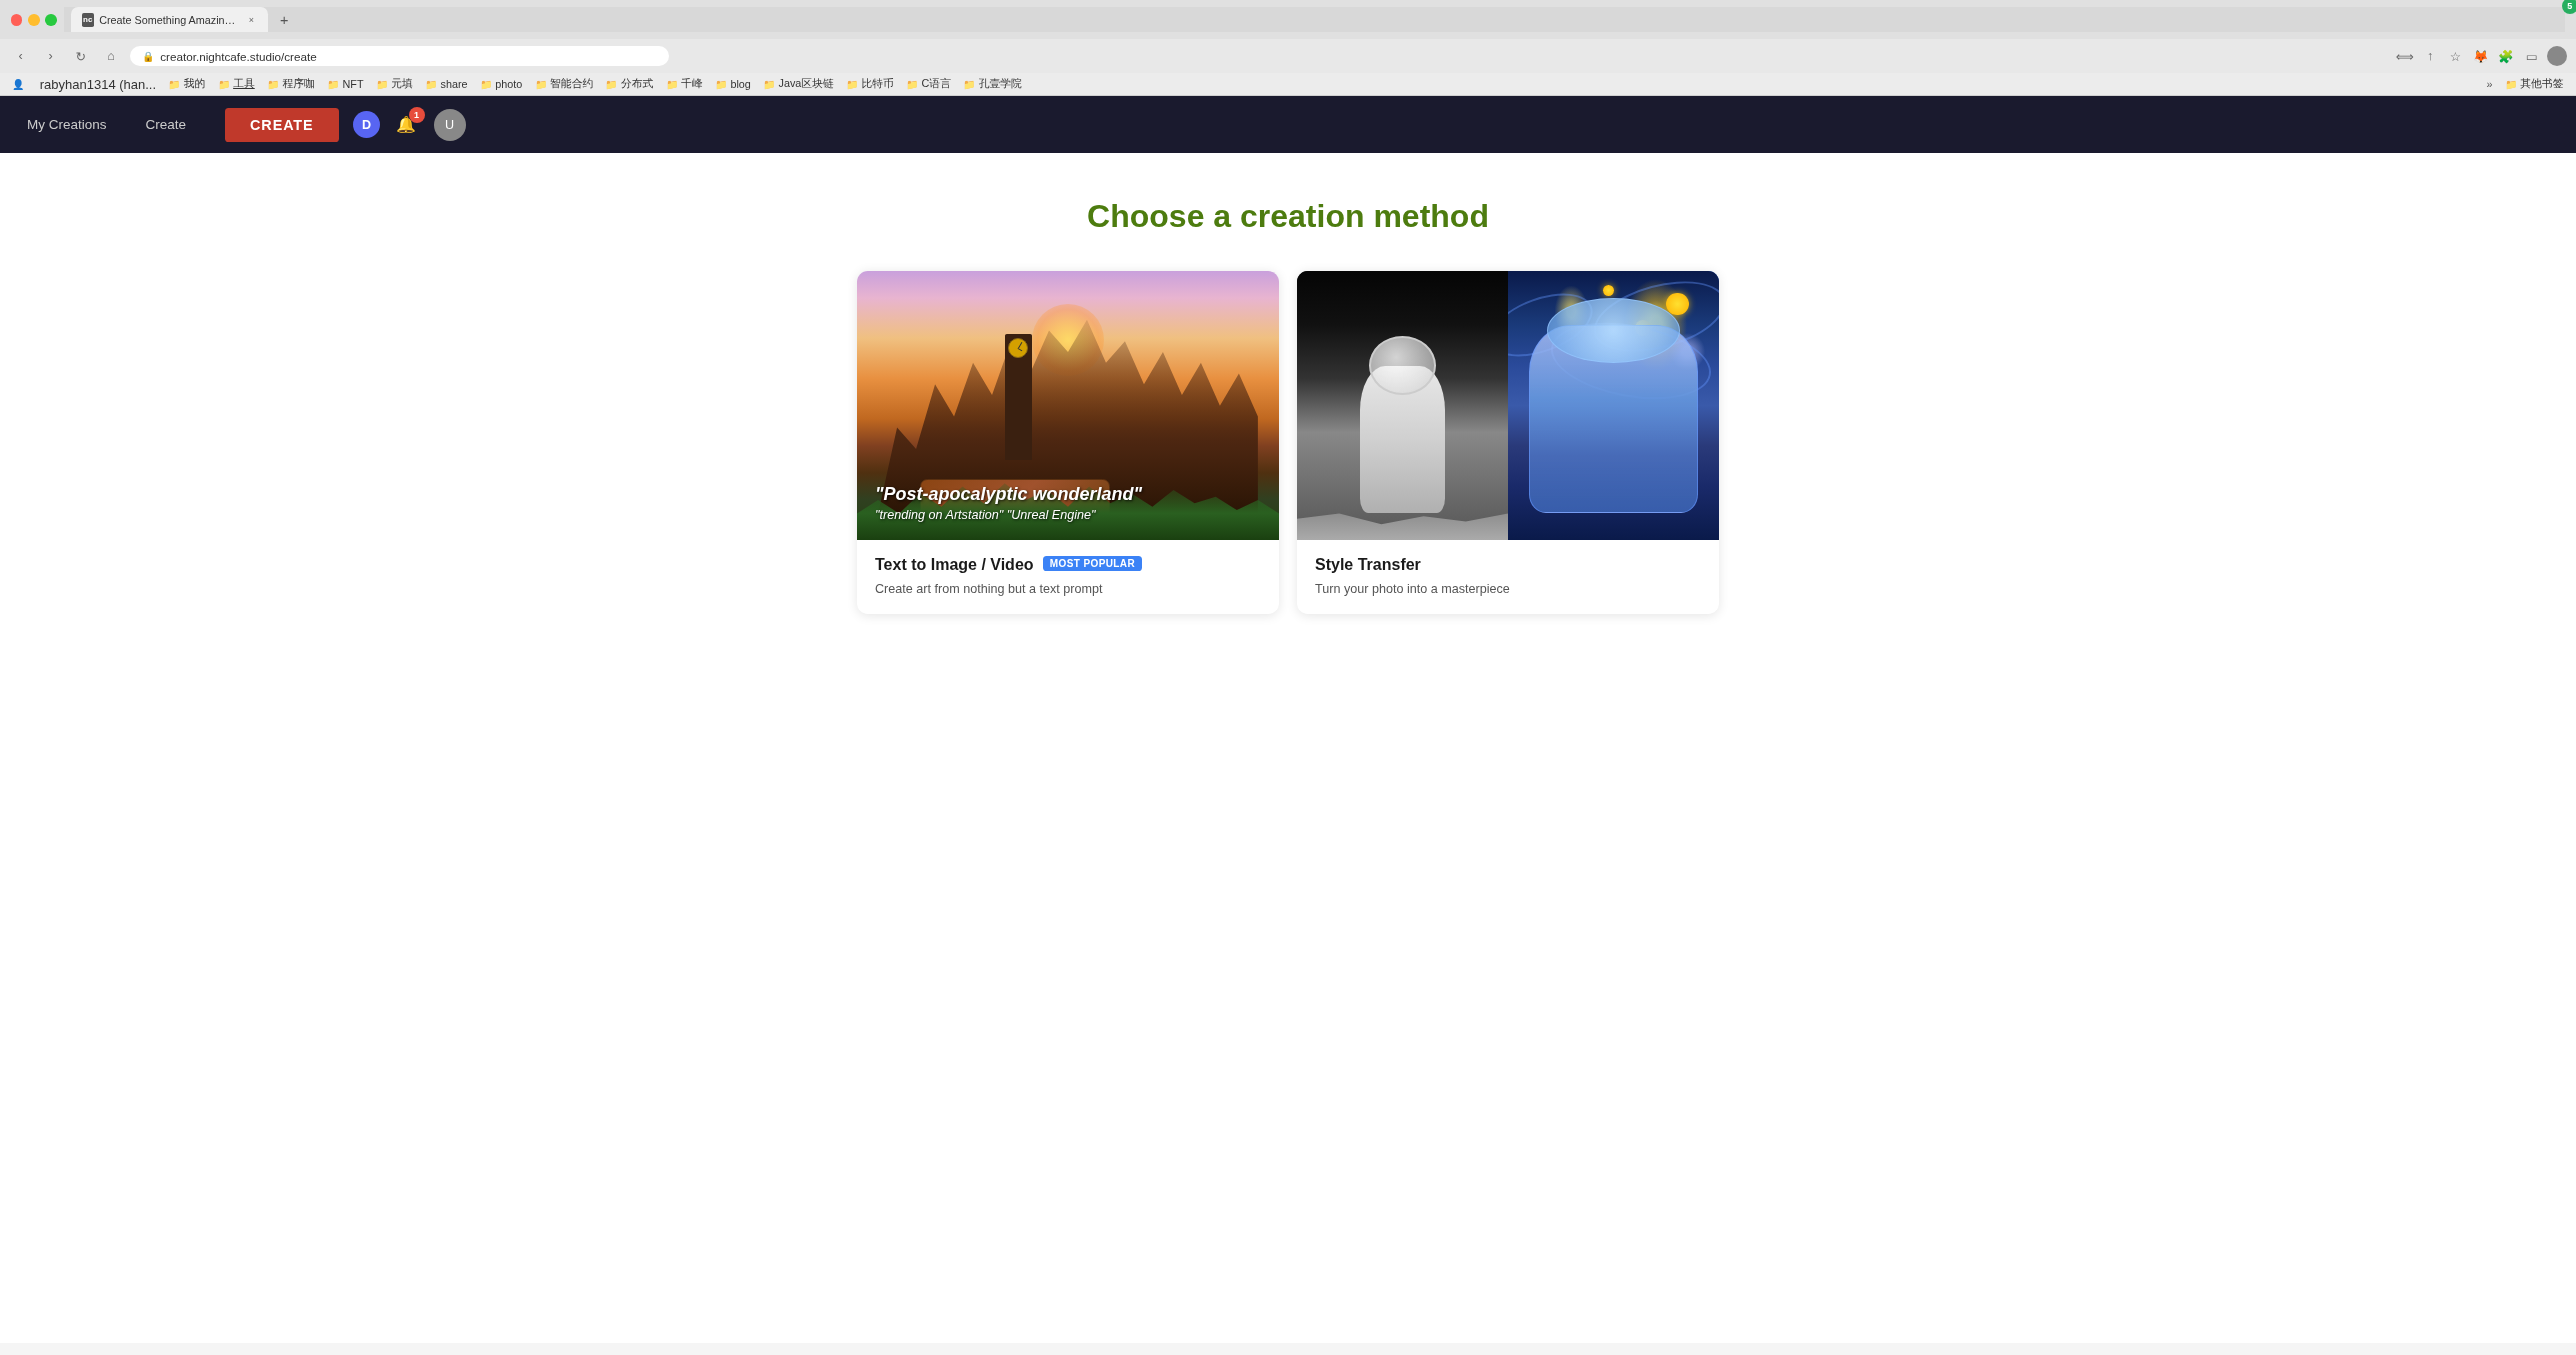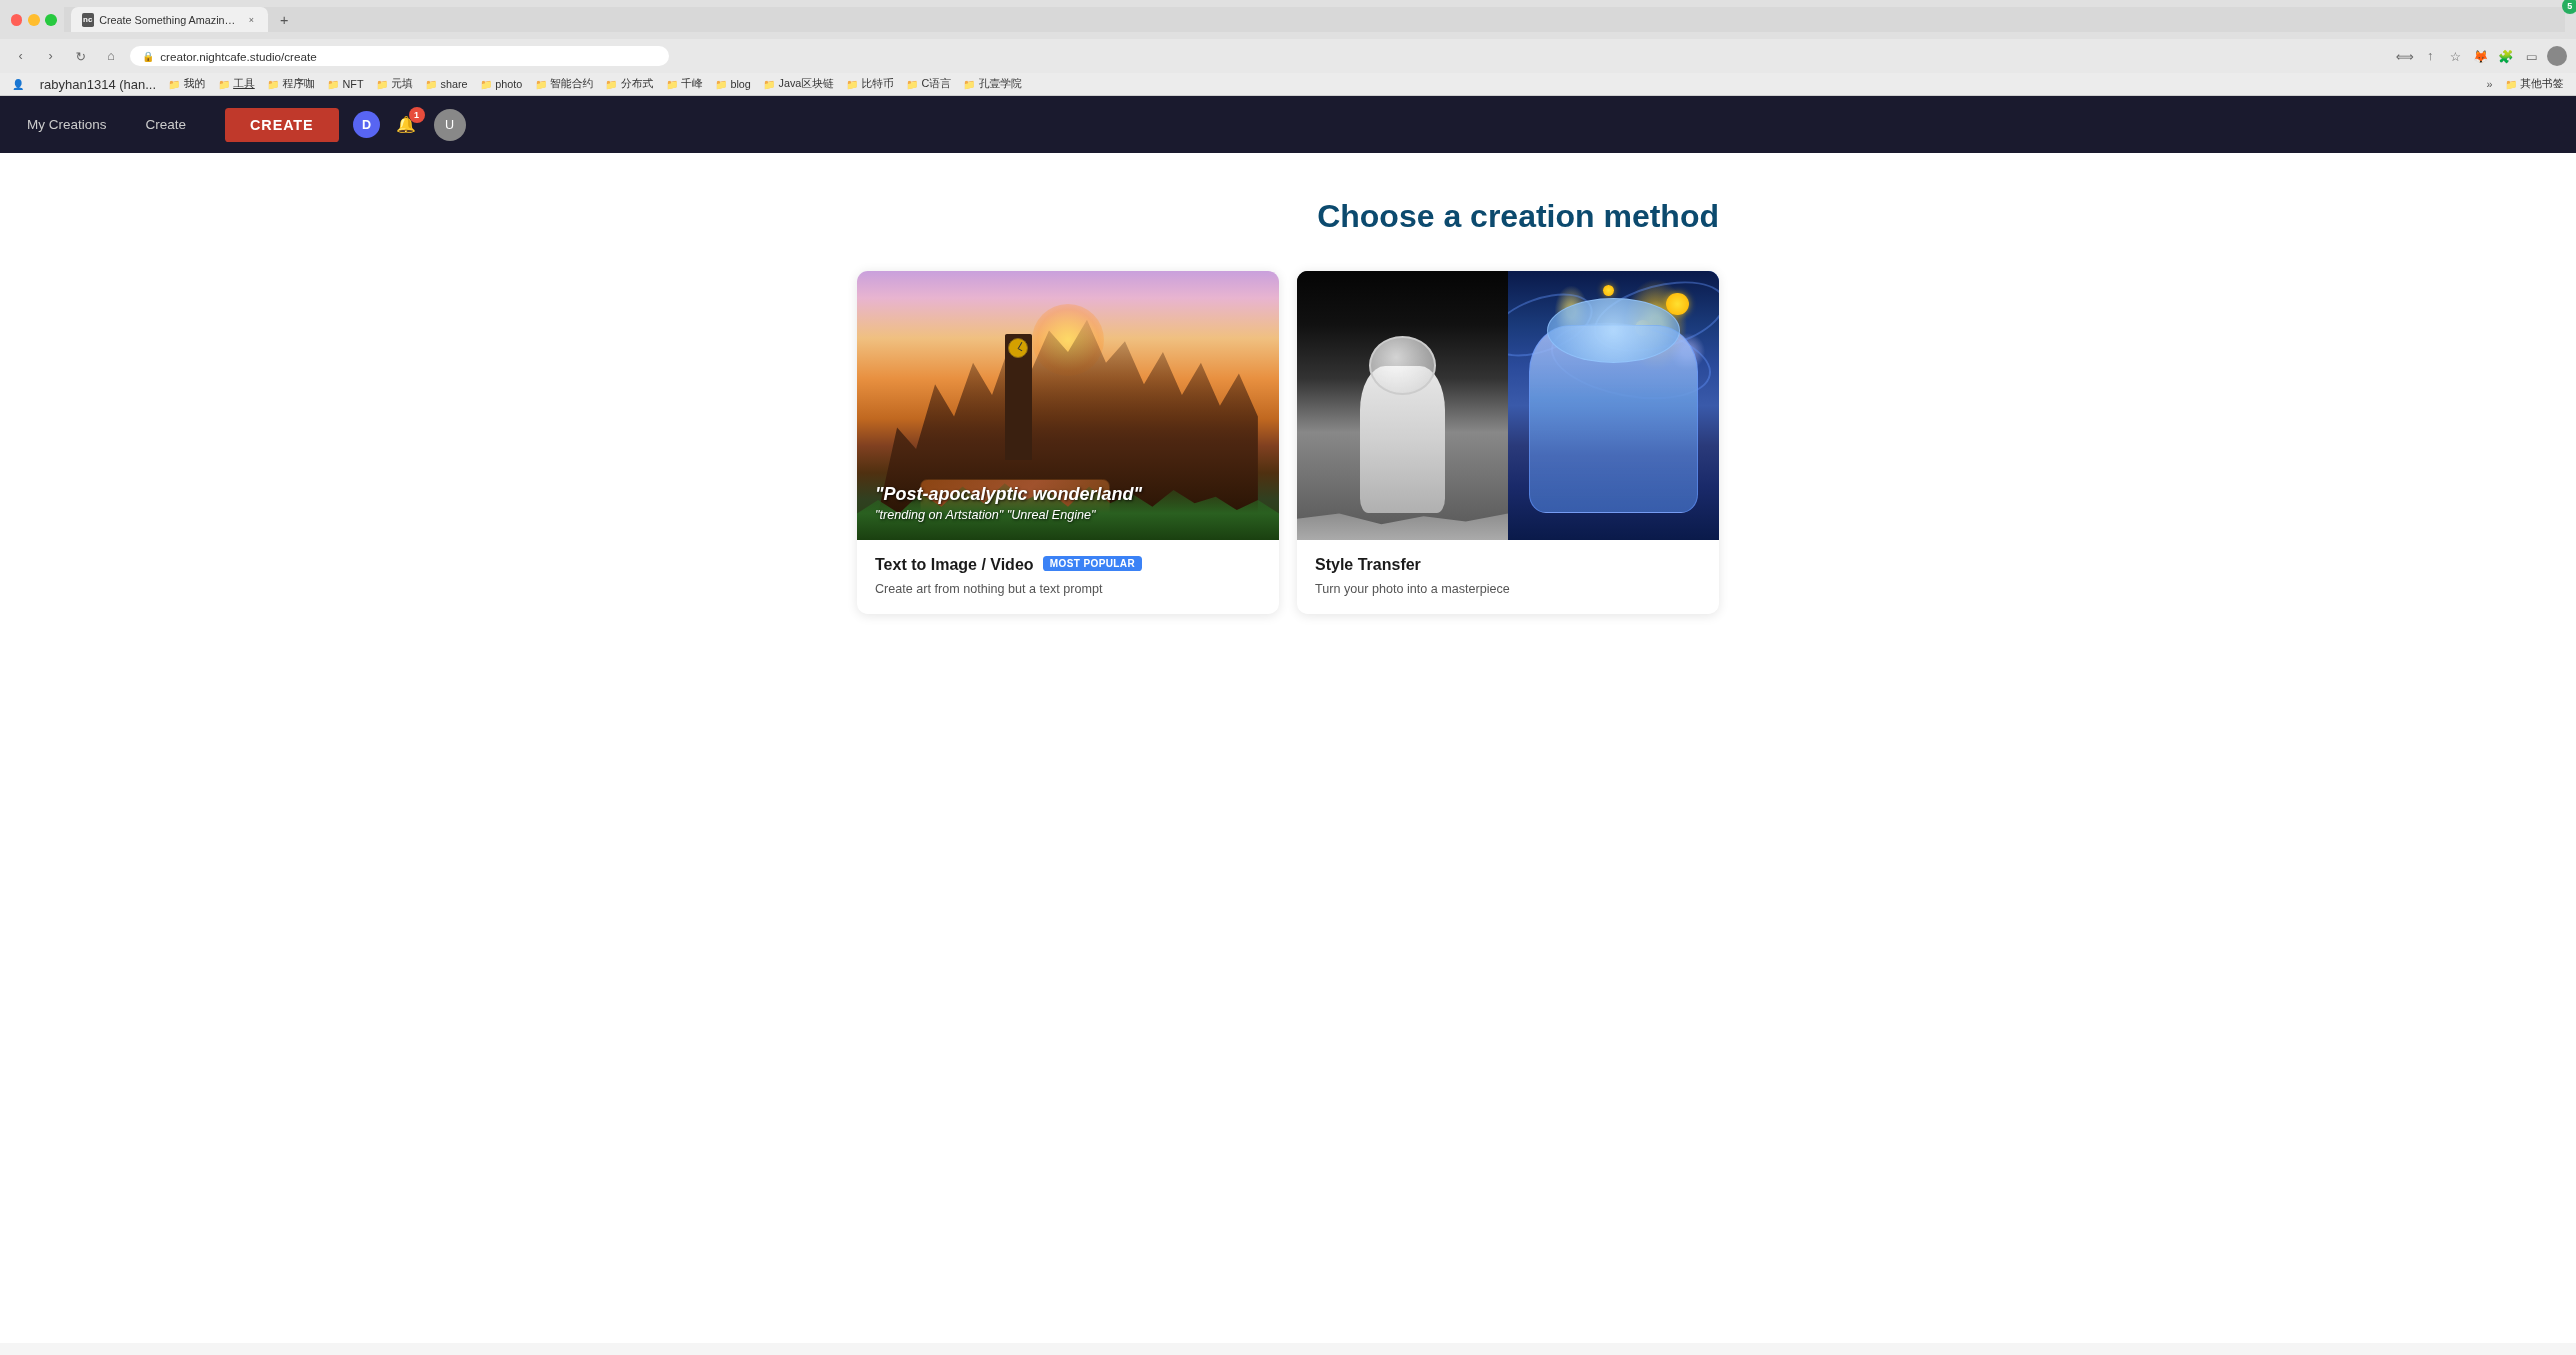--- a/index.html
+++ b/index.html
@@ -211,24 +211,24 @@
       cursor: pointer;
     }
 
     
     .main-content {
       padding: 45px 18px 54px;
       max-width: 898px;
       margin: 0 auto;
     }
     .page-title {
-      text-align: right;
+      text-align: center;
       font-size: 32px;
       font-weight: 700;
-      color: #0c4a6e;
+      color: #4d7c0f;
       margin-bottom: 36px;
     }
 
     
     .cards-grid {
       display: grid;
       grid-template-columns: 1fr 1fr;
       gap: 18px;
     }
     .creation-card {

